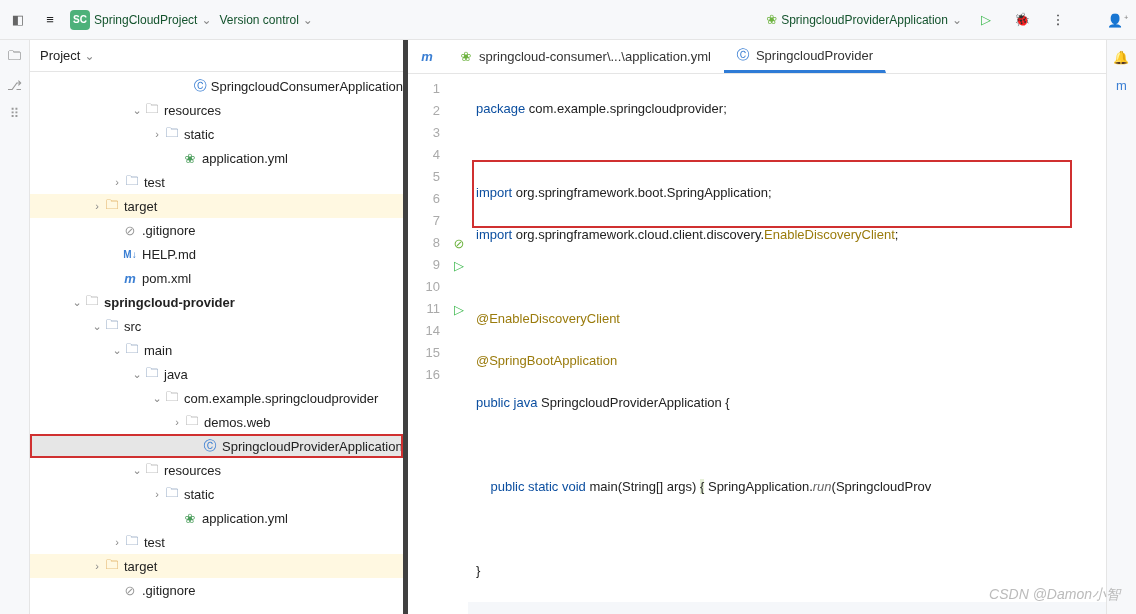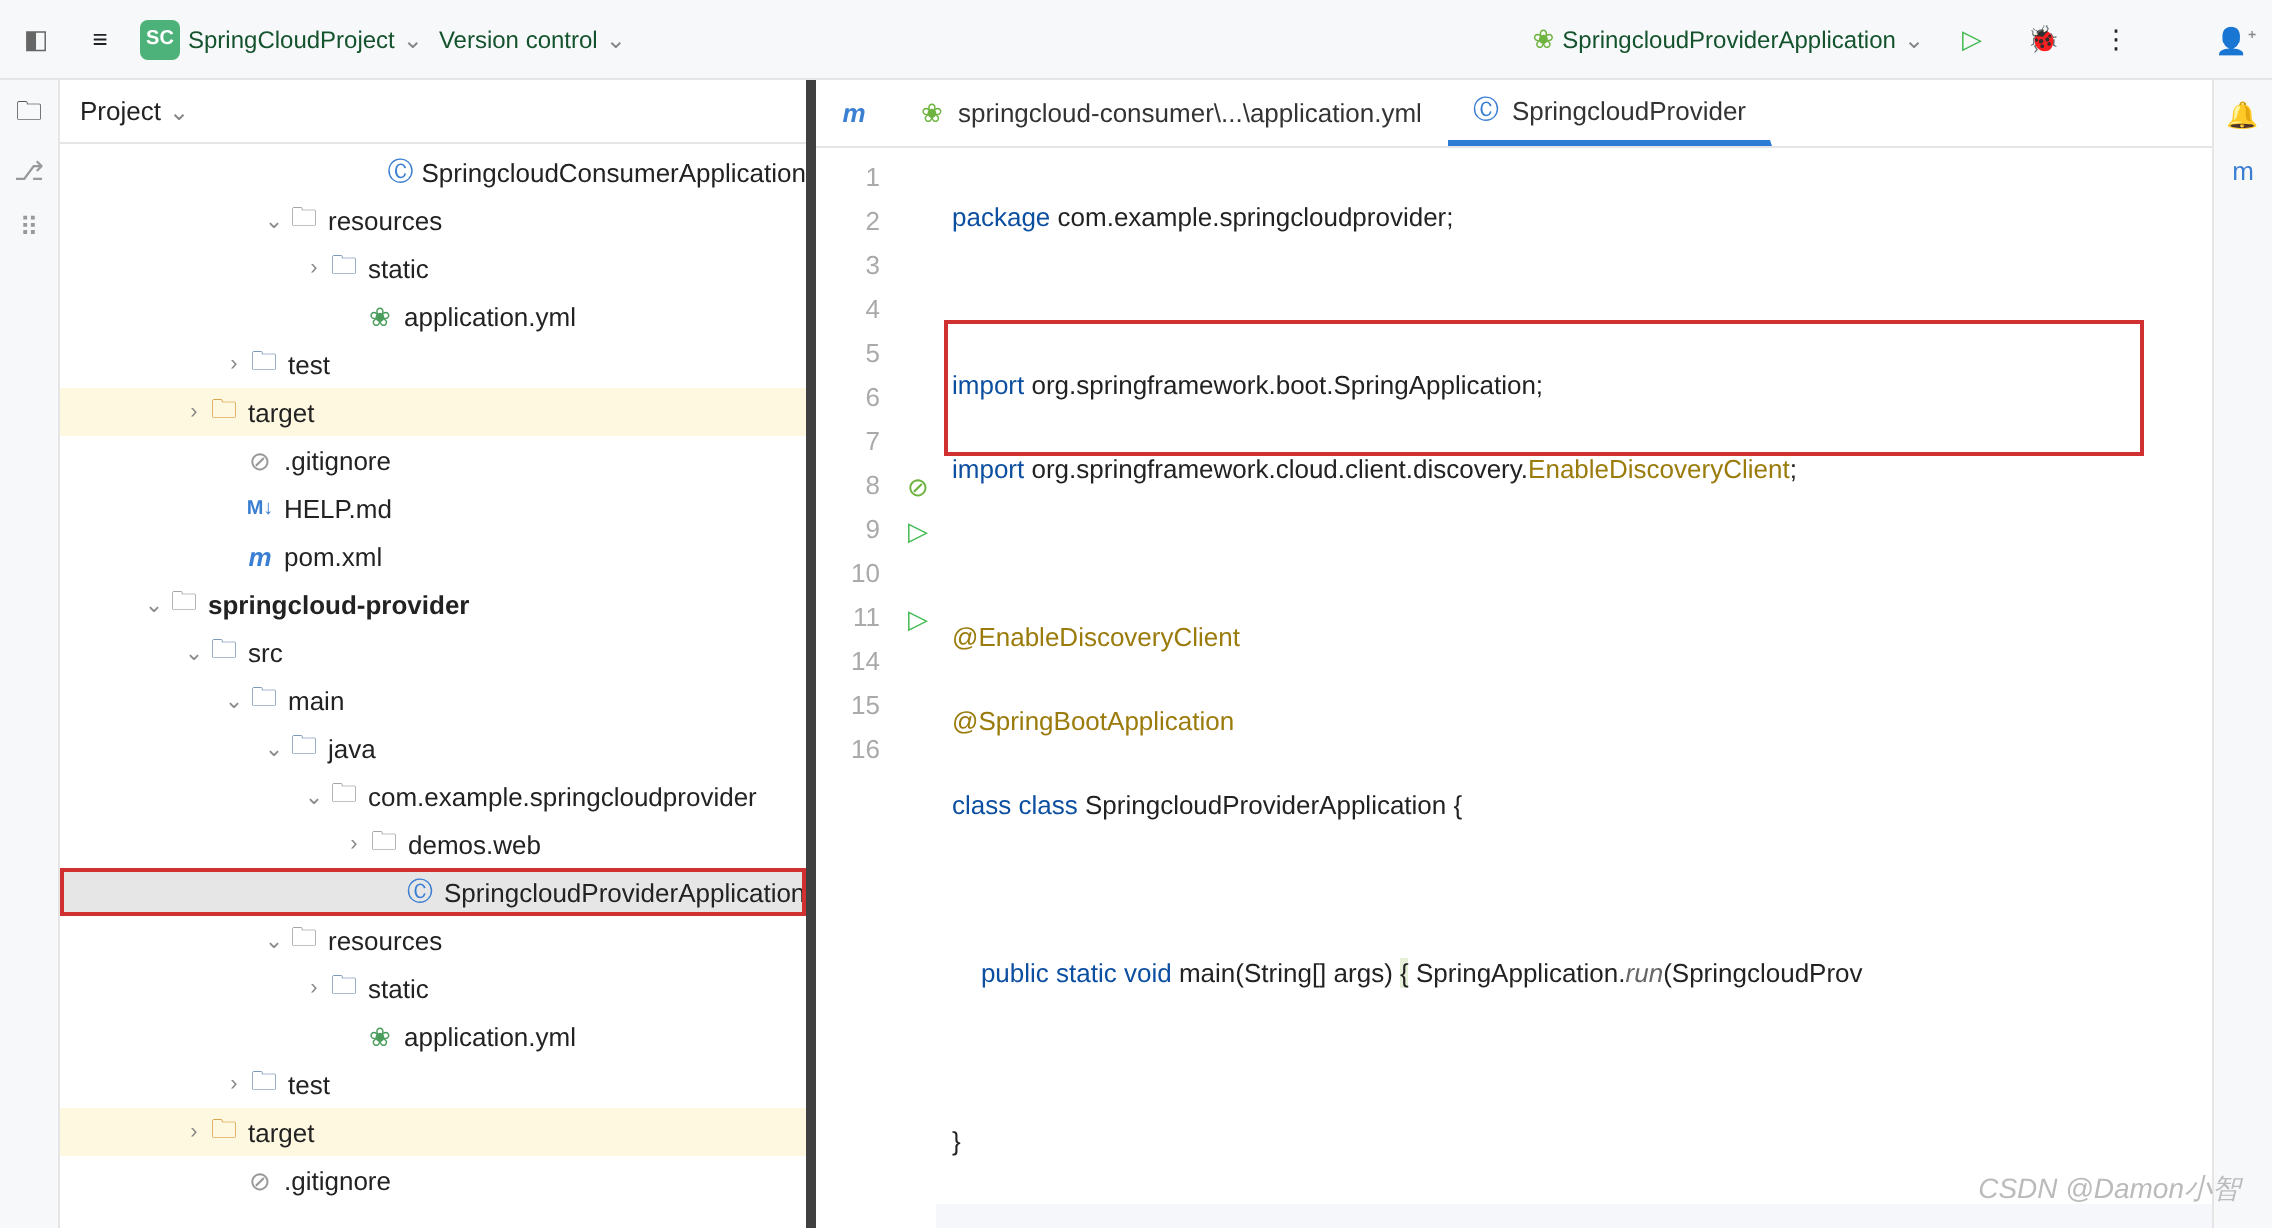--- a/index.html
+++ b/index.html
@@ -280,21 +280,21 @@
         </div>
       <div class="code" id="code">
         <div class="hl-box" style="left:4px; top:86px; width:600px; height:68px;"></div>
       <div class="code-line"><span class="kw">package</span> com.example.springcloudprovider;</div>
           <div class="code-line">&nbsp;</div>
           <div class="code-line"><span class="kw">import</span> org.springframework.boot.SpringApplication;</div>
           <div class="code-line"><span class="kw">import</span> org.springframework.cloud.client.discovery.<span class="ann-y">EnableDiscoveryClient</span>;</div>
           <div class="code-line">&nbsp;</div>
           <div class="code-line"><span class="ann-y">@EnableDiscoveryClient</span></div>
           <div class="code-line"><span class="ann-y">@SpringBootApplication</span></div>
-          <div class="code-line"><span class="kw">class class</span> <span class="cls">SpringcloudProviderApplication</span> {</div>
+          <div class="code-line"><span class="kw">public java</span> <span class="cls">SpringcloudProviderApplication</span> {</div>
           <div class="code-line">&nbsp;</div>
           <div class="code-line">    <span class="kw">public static void</span> <span class="cls">main</span>(String[] args) <span class="aref">{</span> SpringApplication.<span class="it">run</span>(SpringcloudProv</div>
           <div class="code-line">&nbsp;</div>
           <div class="code-line">}</div>
           <div class="code-line cur-line">&nbsp;</div>
         </div>
     </div>
   </div>
 
   <div class="gutter-right">

